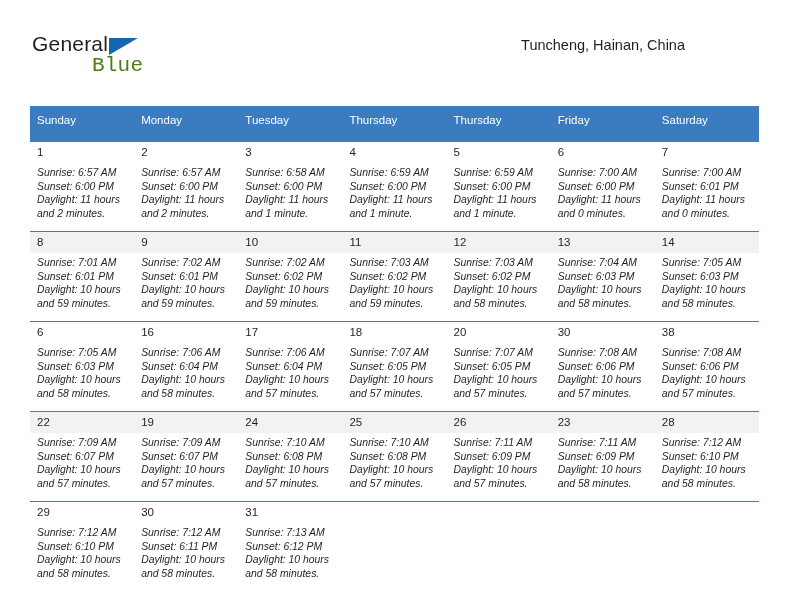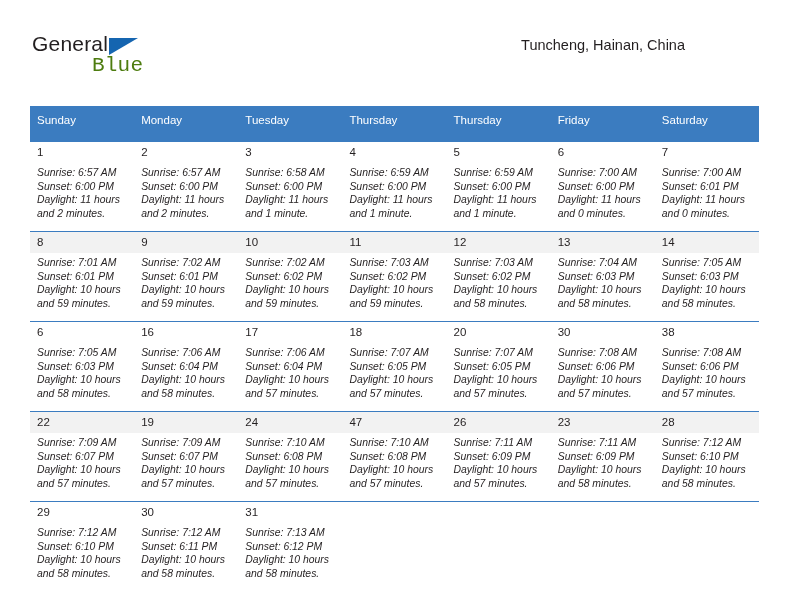--- a/index.html
+++ b/index.html
@@ -439,21 +439,21 @@
               <div class="detail">
                 <div>Sunrise: 7:10 AM</div>
                 <div>Sunset: 6:08 PM</div>
                 <div>Daylight: 10 hours</div>
                 <div>and 57 minutes.</div>
               </div>
             </div>
           </td>
           <td>
             <div class="cell-inner">
-              <span class="daynum">47</span>
+              <span class="daynum">25</span>
               <div class="detail">
                 <div>Sunrise: 7:10 AM</div>
                 <div>Sunset: 6:08 PM</div>
                 <div>Daylight: 10 hours</div>
                 <div>and 57 minutes.</div>
               </div>
             </div>
           </td>
           <td>
             <div class="cell-inner">

